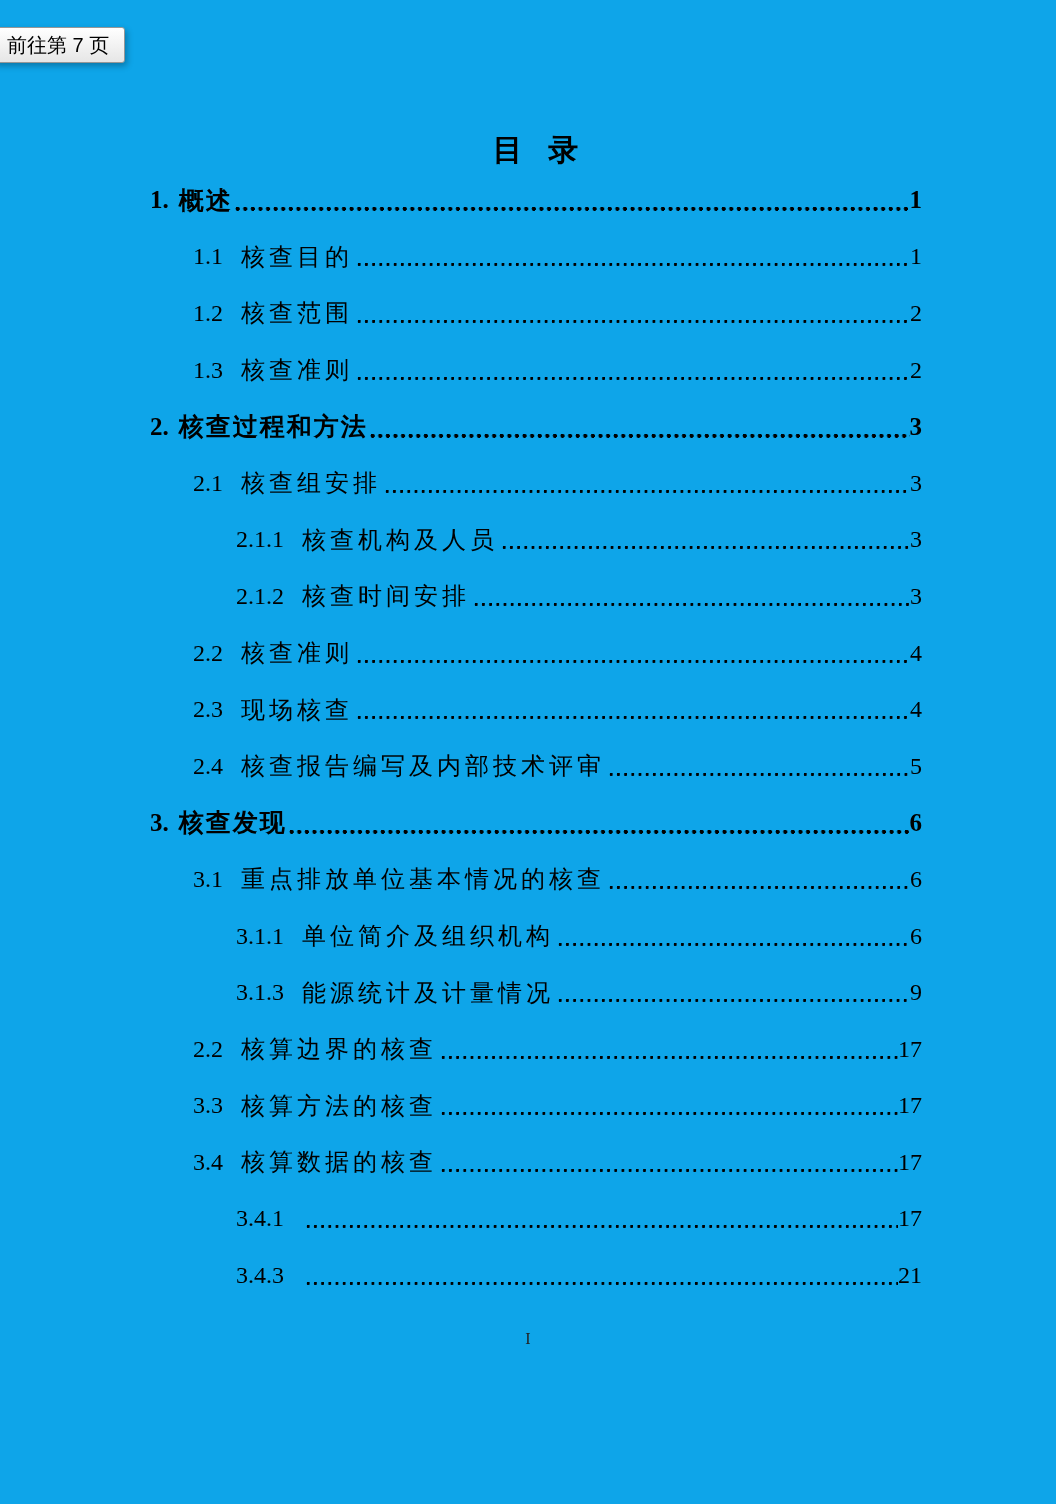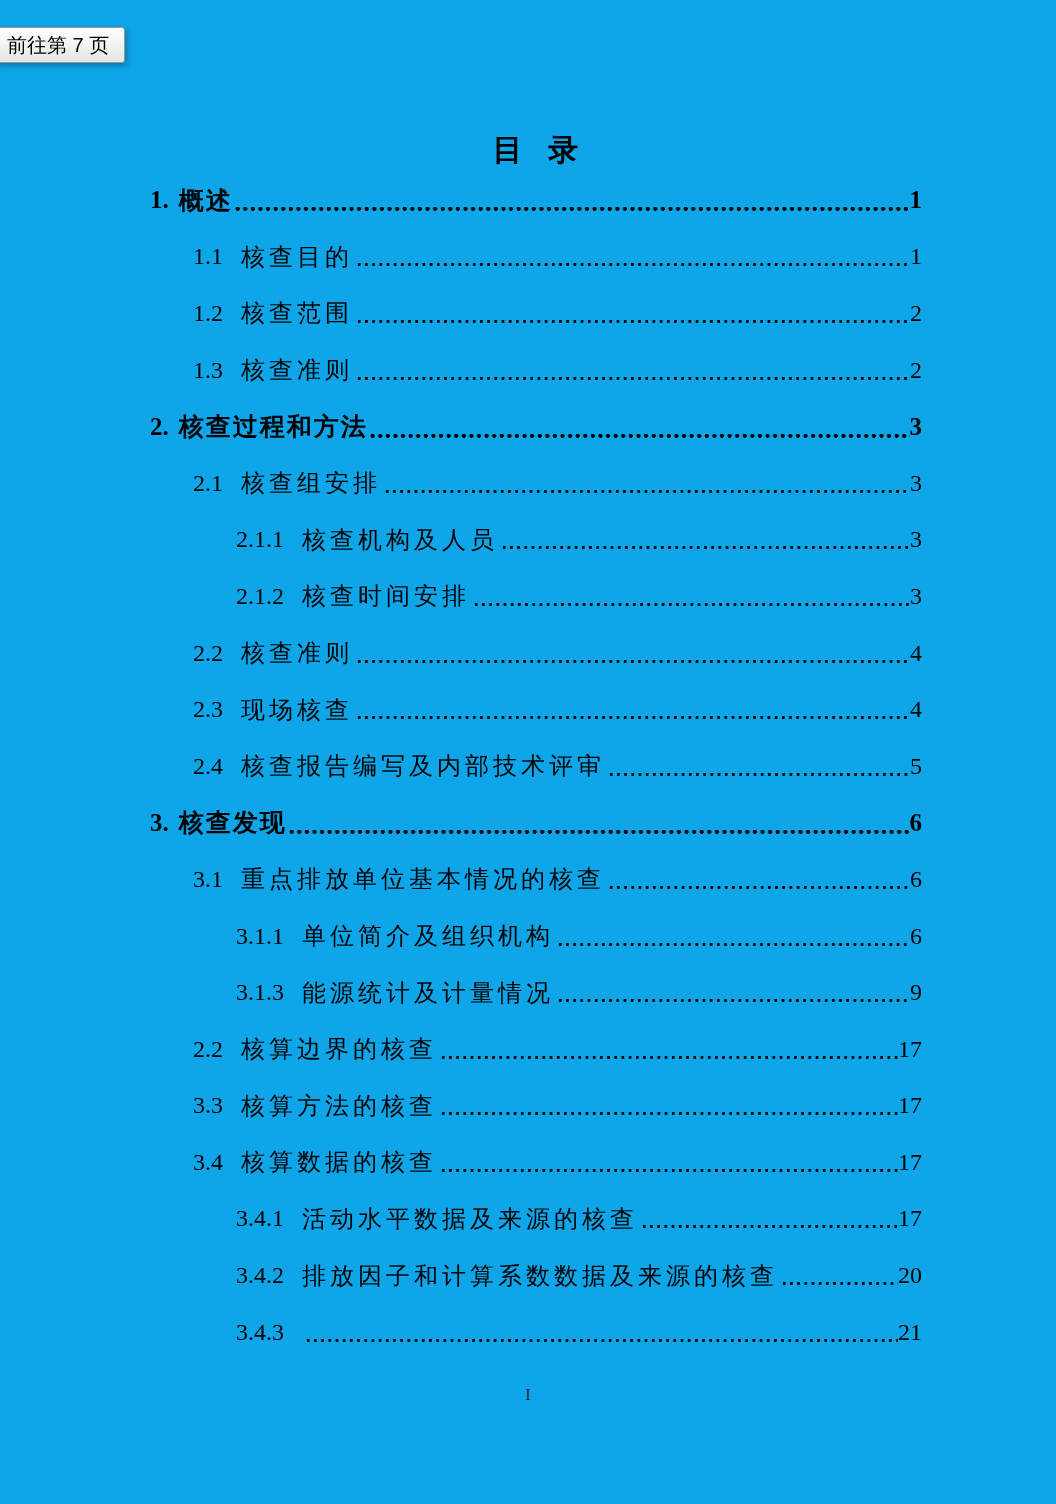--- a/index.html
+++ b/index.html
@@ -220,29 +220,22 @@
     <span class="pagenum">17</span>
   </div>
       <div class="toc-row level-2">
     <span class="num">3.4</span>
     <span class="label">核算数据的核查</span>
     <span class="dots"></span>
     <span class="pagenum">17</span>
   </div>
       <div class="toc-row level-3">
     <span class="num">3.4.1</span>
-    <span class="label">活动水平数据及来源的核查</span>
-    <span class="dots"></span>
-    <span class="pagenum">17</span>
-  </div>
-      <div class="toc-row level-3">
-    <span class="num">3.4.2</span>
-    <span class="label">排放因子和计算系数数据及来源的核查</span>
-    <span class="dots"></span>
-    <span class="pagenum">20</span>
+    <span class="dots"></span>
+    <span class="pagenum">17</span>
   </div>
       <div class="toc-row level-3">
     <span class="num">3.4.3</span>
     <span class="dots"></span>
     <span class="pagenum">21</span>
   </div>
     </div>
 
   <div class="page-footer">I</div>
 </div>

